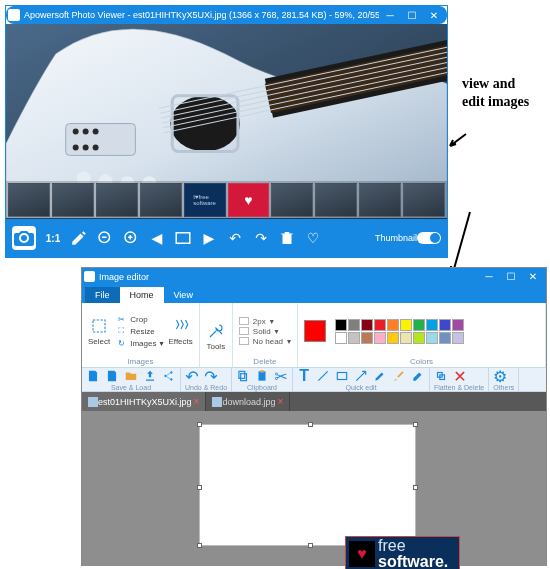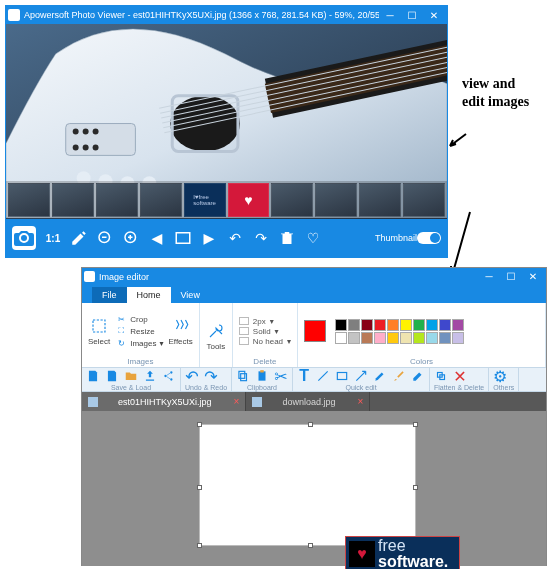--- a/index.html
+++ b/index.html
@@ -1,20 +1,20 @@
 <!DOCTYPE html>
 <html><head>
 <meta charset="utf-8">
 <style>
 * { margin:0; padding:0; box-sizing:border-box; font-family:Arial,sans-serif; }
 body { width:550px; height:569px; background:#fff; position:relative; overflow:hidden; }
 
 
 .viewer { position:absolute; left:5px; top:5px; width:443px; height:253px; border:1px solid #1889e3; }
-.viewer-titlebar { height:18px; background:#1889e3; display:flex; align-items:center; padding:0 2px; color:#fff; font-size:9px; }
+.viewer-titlebar { height:18px; background:#1889e3; display:flex; align-items:center; padding:0 2px; color:#fff; font-size:9px;border-radius:8px; }
 .viewer-titlebar .ico { width:12px; height:12px; background:#fff; border-radius:2px; margin-right:4px; }
 .viewer-titlebar .title { flex:1; white-space:nowrap; overflow:hidden; }
 .viewer-titlebar .wbtn { width:22px; height:16px; display:flex; align-items:center; justify-content:center; color:#fff; font-size:10px; }
 .viewer-main { height:195px; background:linear-gradient(135deg,#3f5976,#2c3e54); position:relative; overflow:hidden; }
 .guitar { position:absolute; inset:0; }
 .thumbs { position:absolute; bottom:0; left:0; right:0; height:38px; display:flex; gap:2px; padding:2px; background:rgba(0,0,0,.2); }
 .thumb { flex:1; background:linear-gradient(160deg,#4a5a6a,#2b3542); border:1px solid rgba(255,255,255,.1); }
 .thumb.love { background:#d4183a; display:flex; align-items:center; justify-content:center; color:#fff; font-size:14px; }
 .thumb.love2 { background:#0a2f5a; display:flex; align-items:center; justify-content:center; }
 .thumb.love2 span { color:#b8c9e6; font-size:6px; line-height:1; }
@@ -30,21 +30,21 @@
 .annot { position:absolute; left:462px; top:75px; font-size:14px; font-weight:bold; font-family:"Comic Sans MS",cursive; line-height:1.3; }
 .arrow1 { position:absolute; left:448px; top:132px; }
 .arrow2 { position:absolute; left:448px; top:210px; }
 
 
 .editor { position:absolute; left:81px; top:267px; width:466px; height:299px; border:1px solid #888; }
 .ed-titlebar { height:17px; background:#1889e3; display:flex; align-items:center; padding:0 2px; color:#fff; font-size:9px; }
 .ed-titlebar .ico { width:11px; height:11px; background:#fff; border-radius:2px; margin-right:4px; }
 .ed-titlebar .title { flex:1; }
 .ed-titlebar .wbtn { width:22px; height:15px; display:flex; align-items:center; justify-content:center; font-size:10px; }
-.ed-menubar { height:18px; background:#1889e3; display:flex; align-items:flex-end; padding-left:10px; }
+.ed-menubar { height:18px; background:#1889e3; display:flex; align-items:flex-end; padding-left:3px; }
 .ed-tab { padding:3px 10px; font-size:9px; color:#fff; }
 .ed-tab.active { background:#fff; color:#222; }
 .ed-tab.file { background:#0d6bb8; }
 .ribbon { height:65px; background:#fff; border-bottom:1px solid #c5d8e8; display:flex; }
 .rgroup { border-right:1px solid #d5e5f2; padding:3px 6px 1px; display:flex; flex-direction:column; }
 .rgroup-body { flex:1; display:flex; align-items:center; gap:5px; }
 .rgroup-label { font-size:8px; color:#7a95b2; text-align:center; padding-top:1px; }
 .rbtn { display:flex; flex-direction:column; align-items:center; gap:1px; font-size:8px; color:#444; }
 .rbtn .ri { width:20px; height:20px; display:flex; align-items:center; justify-content:center; color:#1889e3; }
 .rbtn .ri svg { width:18px; height:18px; fill:none; stroke:#1889e3; stroke-width:1.5; }
@@ -58,21 +58,21 @@
 .prow { display:flex; gap:1px; }
 .pc { width:12px; height:12px; border:1px solid #aaa; }
 .pbig { width:22px; height:22px; margin-right:4px; border:1px solid #888; }
 .quickbar { height:24px; background:#e8f1f9; border-bottom:1px solid #c5d8e8; display:flex; align-items:center; }
 .qgroup { height:100%; border-right:1px solid #c5d8e8; padding:0 4px; display:flex; flex-direction:column; }
 .qgroup-body { flex:1; display:flex; align-items:center; gap:5px; }
 .qgroup-label { font-size:7px; color:#7a95b2; text-align:center; }
 .qi { width:14px; height:14px; display:flex; align-items:center; justify-content:center; }
 .qi svg { width:14px; height:14px; }
 .ed-tabs { height:19px; background:#585858; display:flex; }
-.etab { display:flex; align-items:center; gap:20px; padding:0 6px; font-size:9px; color:#d6d6d6; border-right:1px solid #444; }
+.etab { display:flex; align-items:center; gap:0; padding:0 6px; font-size:9px; color:#d6d6d6; border-right:1px solid #444; }
 .etab.active { background:#6b6b6b; color:#fff; }
 .etab .ti { width:10px; height:10px; background:#a9c9e6; }
 .etab .tx { color:#ff5a5a; font-size:10px; margin-left:2px; }
 .canvas-area { height:155px; background:#8e8e8e; position:relative; }
 .canvas { position:absolute; left:118px; top:14px; width:215px; height:120px; background:#fff; box-shadow:0 0 0 1px #bbb; }
 .canvas .handle { position:absolute; width:5px; height:5px; background:#fff; border:1px solid #666; }
 .canvas .h-tl { left:-3px; top:-3px; } .canvas .h-tr { right:-3px; top:-3px; }
 .canvas .h-bl { left:-3px; bottom:-3px; } .canvas .h-br { right:-3px; bottom:-3px; }
 .canvas .h-ml { left:-3px; top:50%; } .canvas .h-mr { right:-3px; top:50%; }
 .canvas .h-mt { left:50%; top:-3px; } .canvas .h-mb { left:50%; bottom:-3px; }

